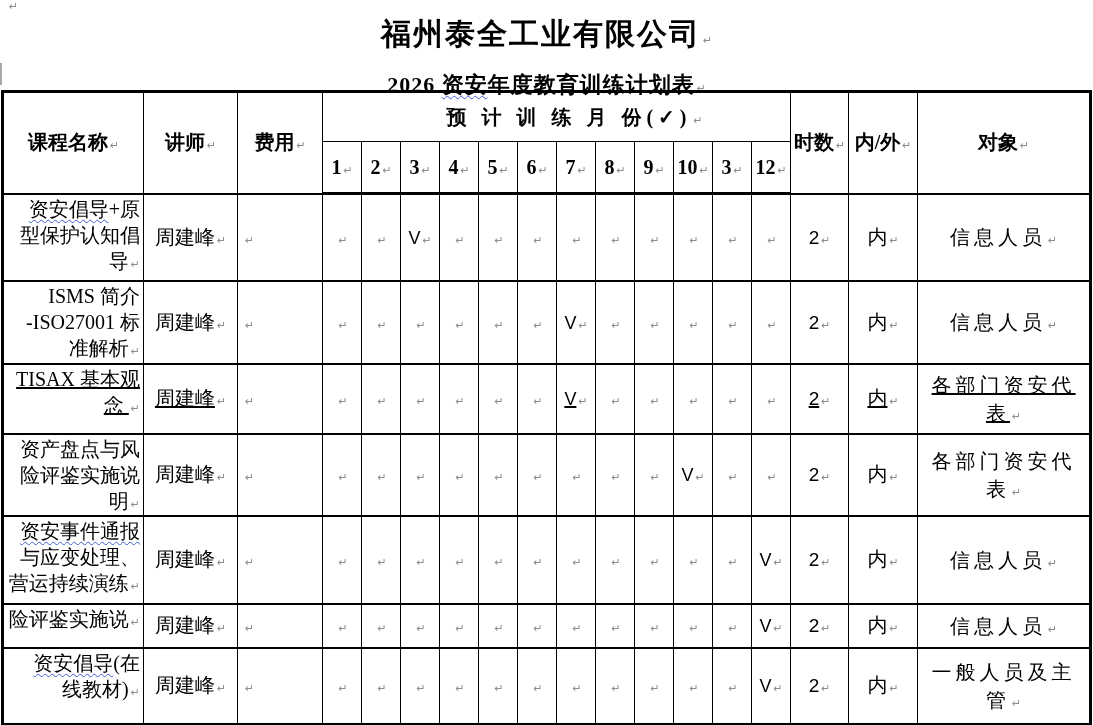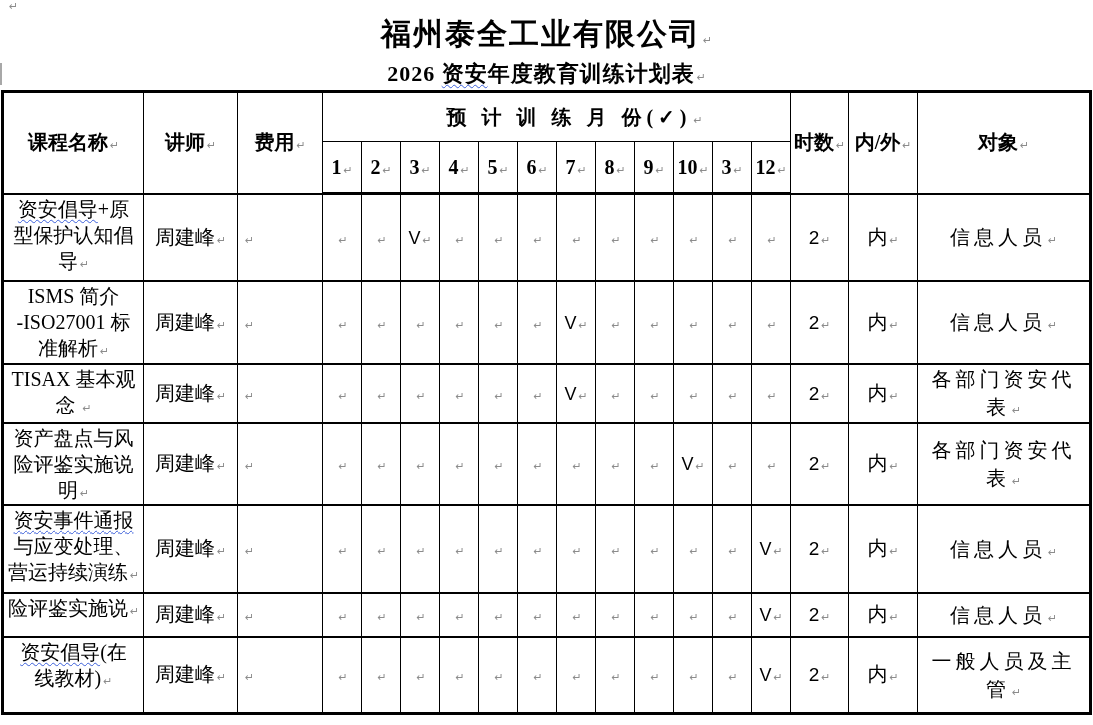--- a/index.html
+++ b/index.html
@@ -16,50 +16,50 @@
     text-decoration-line:underline;text-decoration-style:wavy;
     text-decoration-color:#3b5fd9;text-decoration-thickness:1px;text-underline-offset:3px;
   }
   .top-pmark{position:absolute;left:7px;top:0px;}
   .margin-tick{position:absolute;left:0;top:63px;width:2px;height:22px;background:#a8a8a8;}
   .title{
     position:absolute;top:14px;left:0;width:100%;text-align:center;
     font-size:30px;font-weight:bold;letter-spacing:2px;white-space:nowrap;
   }
   .subtitle{
-    position:absolute;top:59px;left:0;width:100%;text-align:center;
+    position:absolute;top:70px;left:0;width:100%;text-align:center;
     font-size:22px;font-weight:bold;letter-spacing:1px;white-space:nowrap;
   }
   table.plan{
     position:absolute;top:90px;left:1px;width:1090px;
     border-collapse:collapse;table-layout:fixed;border:3px solid #000;
   }
   th,td{border:1px solid #000;padding:0;overflow:hidden;}
   td{border-top-width:2px;border-bottom-width:2px;}
   th{font-weight:bold;font-size:20px;text-align:center;vertical-align:middle;}
   tr.hrow1{height:50px;}
   tr.hrow2{height:52px;}
   tr.hrow2 th{border-bottom:3px solid #000;}
   th.months-group{letter-spacing:5px;padding-left:36px;}
   col.c-course{width:141px;} col.c-instr{width:94px;} col.c-cost{width:85px;}
   col.c-month{width:39px;} col.c-hours{width:58px;} col.c-inout{width:69px;} col.c-target{width:173px;}
   td{font-size:20px;text-align:center;vertical-align:middle;}
   td.course{
-    text-align:center;vertical-align:top;padding:1px 3px;
+    text-align:right;vertical-align:top;padding:1px 3px;
     white-space:pre-wrap;line-height:1.3;font-size:20px;
   }
   td.cost{text-align:left;padding-left:5px;}
   td.month .vmark{
     font-family:"Liberation Sans","DejaVu Sans",sans-serif;font-size:18px;
   }
   td.hours,td.inout{font-size:20px;}
   td.hours .val{font-family:"Liberation Sans","DejaVu Sans",sans-serif;font-size:19px;}
   td.target{letter-spacing:4px;line-height:1.4;padding:0 9px;}
   td.target .pmark{letter-spacing:0;}
-  tr.r0{height:87px;} tr.r1{height:83px;margin-left:19px;} tr.r2{height:59px;} tr.r3{height:74px;}
+  tr.r0{height:87px;} tr.r1{height:83px;margin-left:19px;} tr.r2{height:70px;text-decoration:underline;} tr.r3{height:74px;}
   tr.r4{height:88px;} tr.r5{height:44px;} tr.r6{height:77px;}
 </style>
 </head>
 <body>
 
 <span class="pmark top-pmark">↵</span>
 <div class="margin-tick"></div>
 
 <div class="title"><span>福州泰全工业有限公司</span><span class="pmark">↵</span></div>
 

